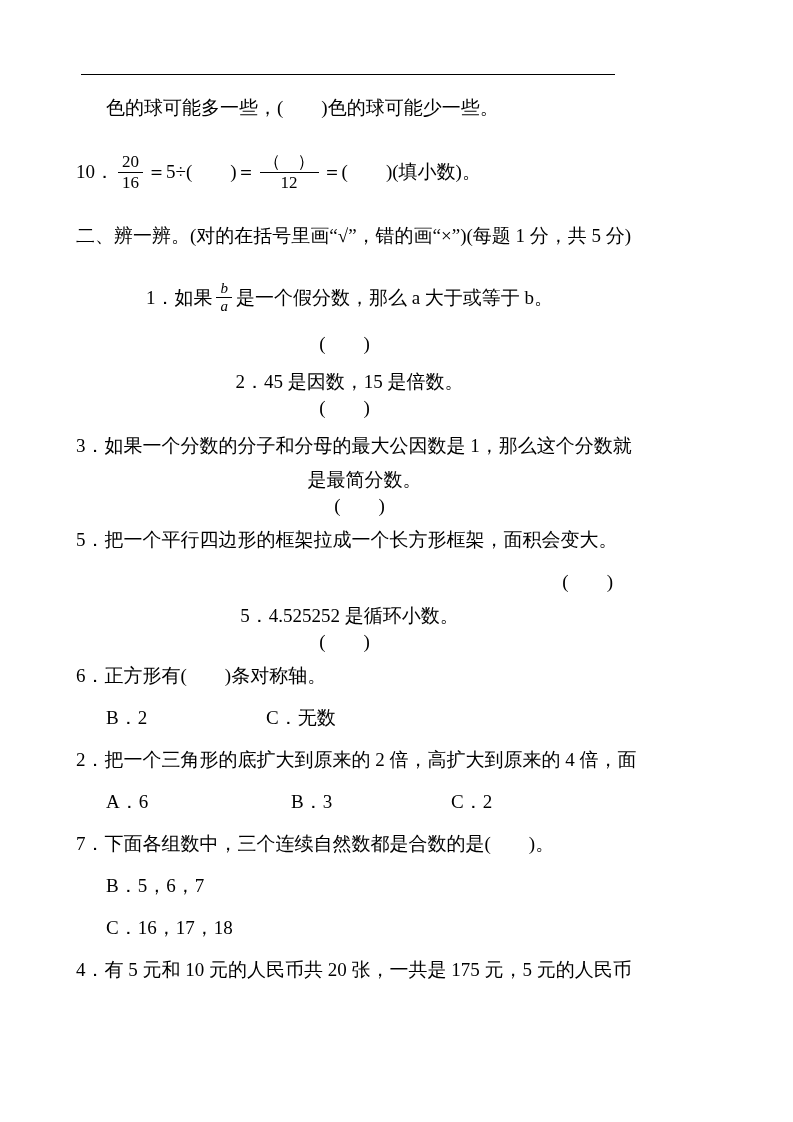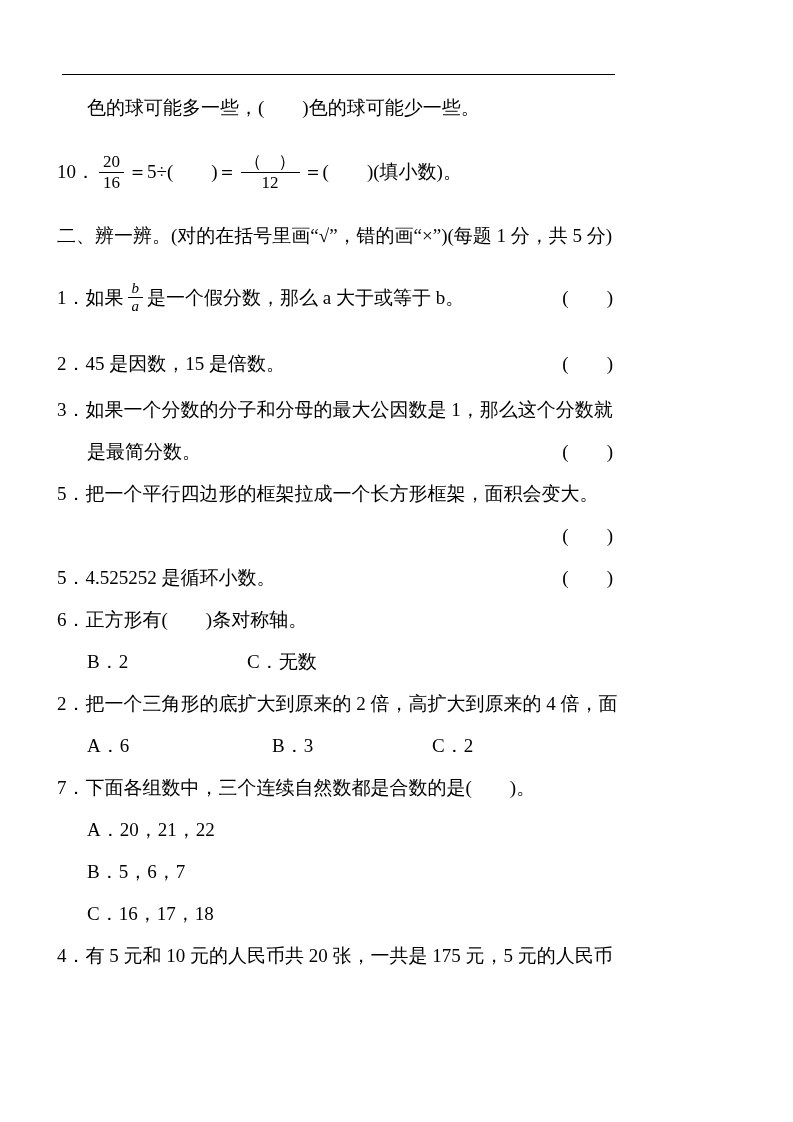--- a/index.html
+++ b/index.html
@@ -2,42 +2,42 @@
 <html><head>
 <meta charset="utf-8">
 <style>
   html,body { margin:0; padding:0; background:#ffffff; }
   .page {
     position: relative;
     width: 736px;
     height: 1122px;
     background: #ffffff;
     box-sizing: border-box;
-    padding: 0 113px 0 57px;
+    padding: 0 113px 0 76px;
     font-family: "Liberation Serif", "DejaVu Serif", serif;
     font-size: 19px;
     color: #000;
     overflow: hidden;
   }
   .top-rule {
     margin-top: 74px;
     margin-left: 5px;
     margin-right: 8px;
     border-bottom: 1.5px solid #000;
     height: 0;
   }
   .row {
     min-height: 42px;
     display: flex;
     align-items: center;
     white-space: nowrap;
   }
   .tall { min-height: 56px; }
   .indent { padding-left: 30px; }
-  .between { justify-content: space-between; }
+  .between { justify-content: space-between; flex-direction: column; }
   .end { justify-content: flex-end; }
   .left-group { display: inline-flex; align-items: center; }
   .mt-sm { margin-top: 8px; }
   .mt-md { margin-top: 12px; }
   .mt-xs { margin-top: 4px; }
   .frac {
     display: inline-flex;
     flex-direction: column;
     align-items: center;
     line-height: 1.15;
@@ -134,23 +134,20 @@
   <div class="row indent">
     <span class="opt-a">A．6</span>
     <span class="opt-b">B．3</span>
     <span>C．2</span>
   </div>
 
   <div class="row">
     <span>7．下面各组数中，三个连续自然数都是合数的是(　　)。</span>
   </div>
   <div class="row indent">
-    <span>A．20，21，22</span>
-  </div>
-  <div class="row indent">
     <span>B．5，6，7</span>
   </div>
   <div class="row indent">
     <span>C．16，17，18</span>
   </div>
 
   <div class="row">
     <span>4．有 5 元和 10 元的人民币共 20 张，一共是 175 元，5 元的人民币</span>
   </div>
 

